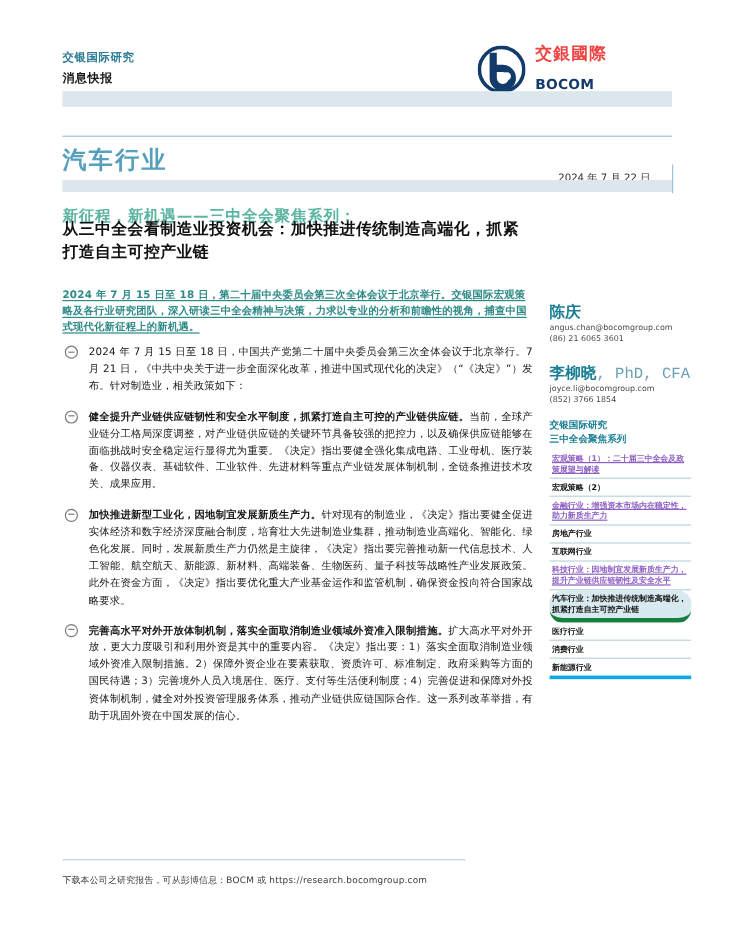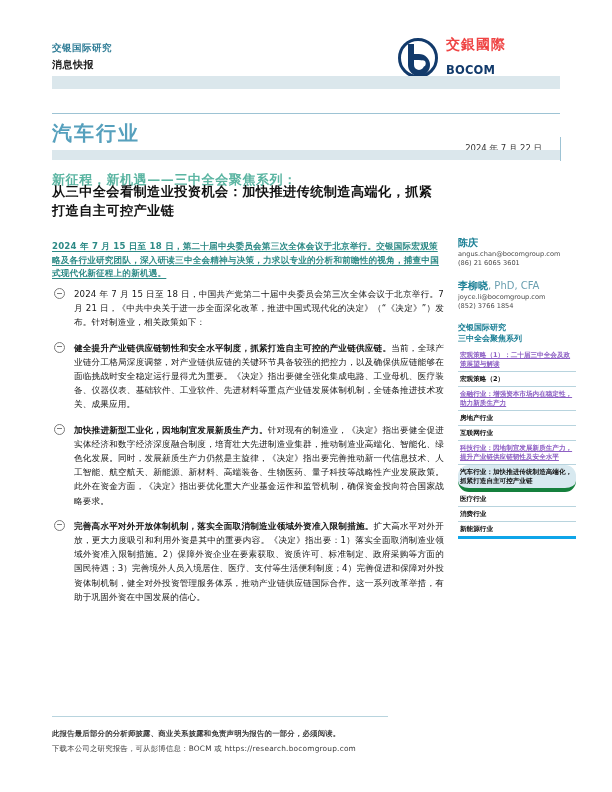--- a/index.html
+++ b/index.html
@@ -46,21 +46,21 @@
   
   .body{position:absolute;left:52px;top:287px;width:392px;}
   .bullet{position:relative;padding-left:22px;margin-bottom:11px;}
   .bullet .mk{position:absolute;left:2px;top:1px;width:9px;height:9px;border:1px solid #7a7a7a;border-radius:50%;}
   .bullet .mk:after{content:"";position:absolute;left:1.5px;top:3.5px;width:5px;height:1px;background:#7a7a7a;}
   .ptxt{font-size:8.6px;line-height:14.2px;color:#161616;text-align:justify;letter-spacing:.15px;}
   .ptxt b{font-weight:bold;}
 
   
   .rcol{position:absolute;left:458px;top:236px;width:118px;}
-  .an-name{font-size:10px;font-weight:bold;color:#1a7f95;margin-top:0;}
+  .an-name{font-size:13px;font-weight:bold;color:#1a7f95;margin-top:15px;font-family:Liberation Mono, monospace;}
   .an-name .suffix{font-weight:normal;color:#6a9fb0;}
   .an-line{font-size:6.6px;color:#4a4a4a;line-height:9px;}
   .an-block{margin-bottom:11px;}
 
   .rs-head{margin-top:8px;}
   .rs-h1{font-size:8px;font-weight:bold;color:#1a7f95;line-height:11px;}
   .rs-list{margin-top:4px;}
   .rs-item{font-size:6.6px;line-height:9px;padding:2.5px 2px;border-bottom:1px solid #b8d4de;color:#111;font-weight:bold;}
   .rs-item.link{color:#8d5fc4;text-decoration:underline;}
   .rs-item.active{background:#d8e9f0;border-bottom:4px solid #15803d;border-radius:11px;}
@@ -159,17 +159,16 @@
       <div class="rs-item active">汽车行业：加快推进传统制造高端化，抓紧打造自主可控产业链</div>
       <div class="rs-item">医疗行业</div>
       <div class="rs-item">消费行业</div>
       <div class="rs-item last">新能源行业</div>
     </div>
 
   </div>
 
   <div class="foot-rule"></div>
   <div class="foot">
-    <div>此报告最后部分的分析师披露、商业关系披露和免责声明为报告的一部分，必须阅读。</div>
     <div class="ln2">下载本公司之研究报告，可从彭博信息：BOCM 或 https://research.bocomgroup.com</div>
   </div>
 
 </div>
 
 </body></html>

